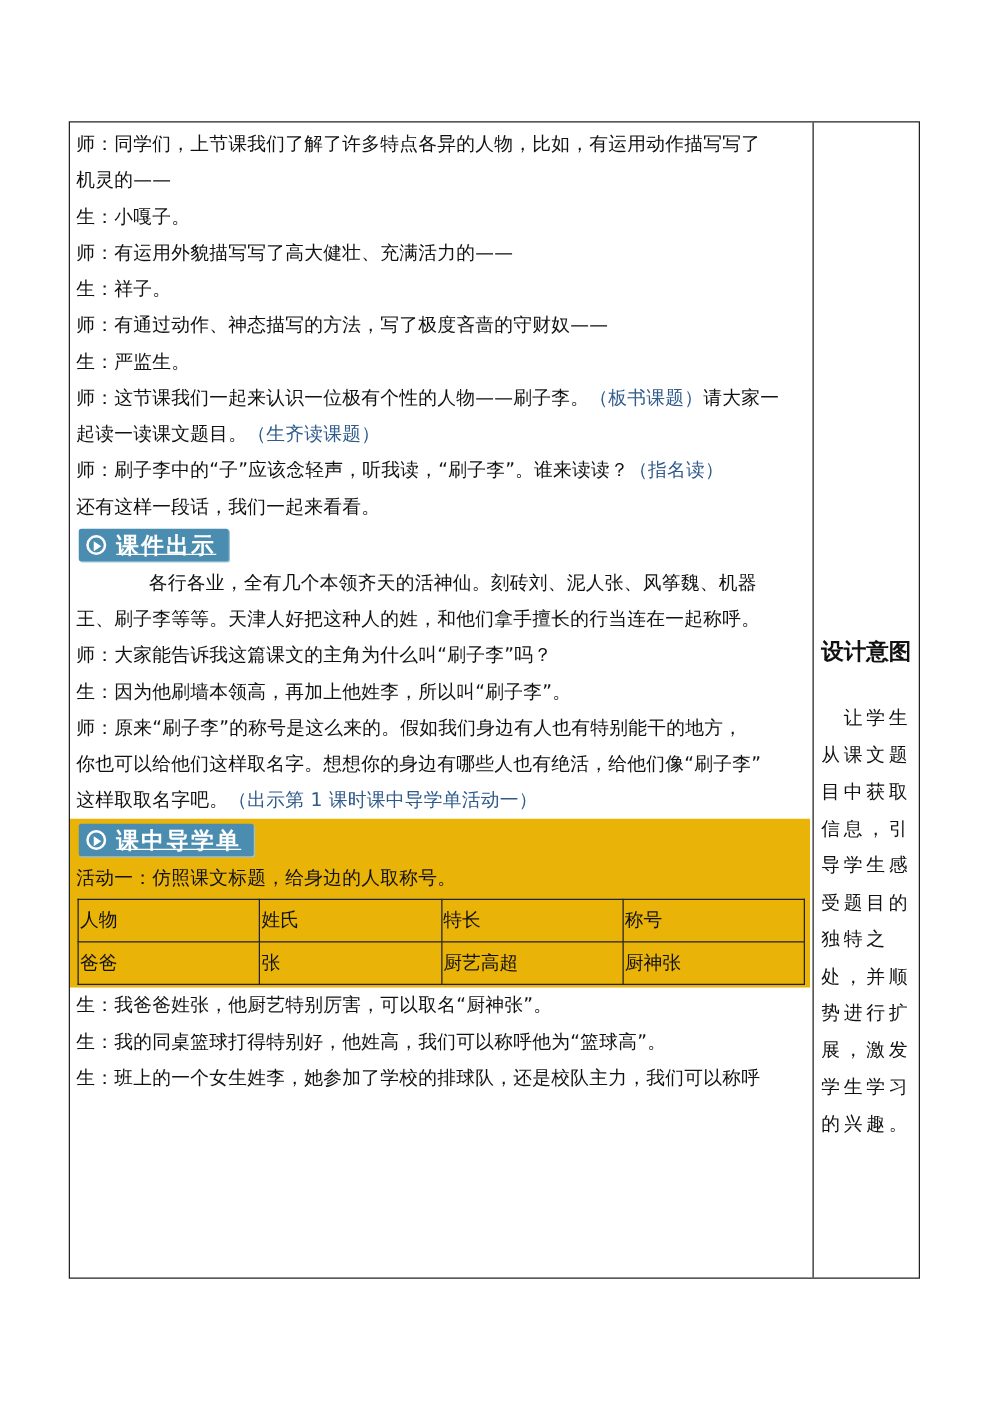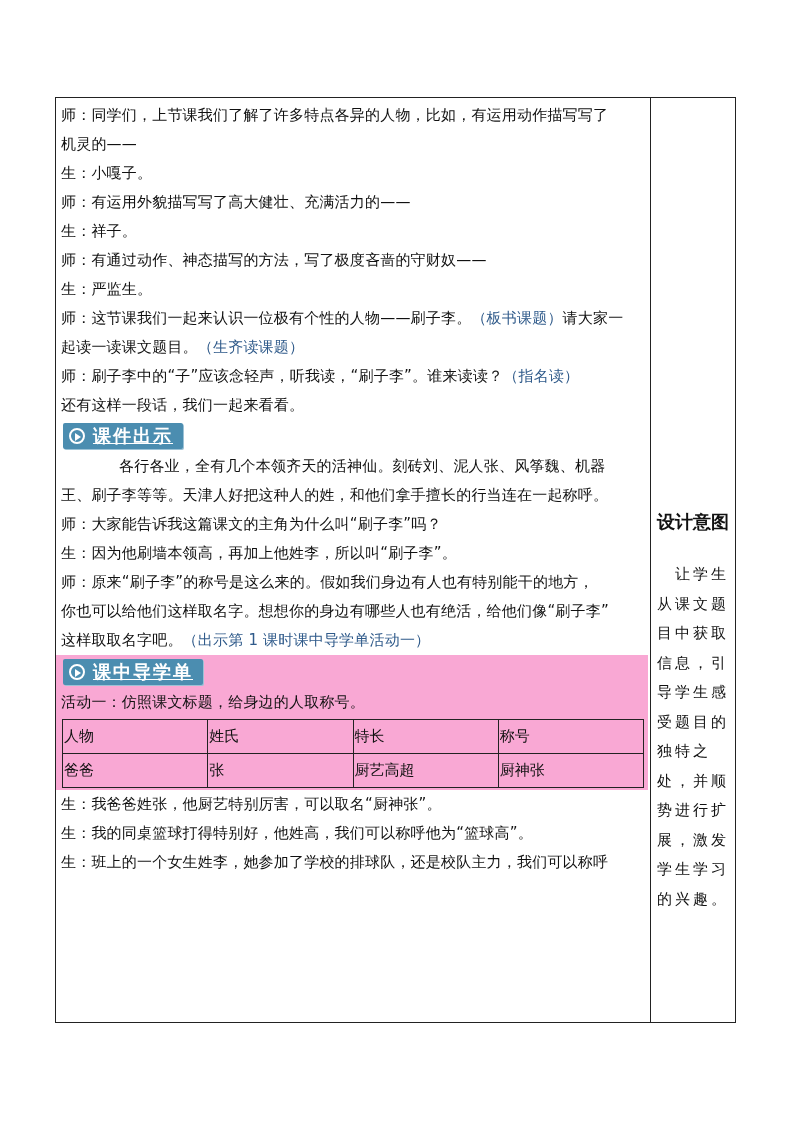--- a/index.html
+++ b/index.html
@@ -12,21 +12,21 @@
     .line { font-size: 15px; line-height: 29px; padding-left: 5px; white-space: nowrap; letter-spacing: 0.2px; }
     .blue { color: #2f5a8a; }
     .indent { padding-left: 63px; }
     .badge { display: inline-flex; align-items: center; height: 26px; padding: 0 10px 0 6px;
              background: #4b8db0; color: #fff; border-radius: 2px; font-size: 18px; font-weight: bold;
              letter-spacing: 2px; margin: 3px 0 3px 7px; box-shadow: 1px 1px 0 #9cc2d6; text-decoration: underline; }
     .play { width: 16px; height: 16px; border: 2px solid #fff; border-radius: 50%; box-sizing: border-box;
             position: relative; margin-right: 8px; }
     .play::after { content: ""; position: absolute; left: 4px; top: 2.5px; border-left: 6px solid #fff;
                    border-top: 4px solid transparent; border-bottom: 4px solid transparent; }
-    .guide { background: #f9a8d4; padding-top: 4px; padding-bottom: 2px; margin-right: 2px; }
+    .guide { background: #eab308; padding-top: 4px; padding-bottom: 2px; margin-right: 2px; }
     table.act { border-collapse: collapse; margin: 2px 0 0 6px; width: 582px; }
     table.act td { border: 1.5px solid #222; text-align: left; font-size: 15px; height: 31px; width: 25%; }
     .side-title { position: absolute; left: 6px; top: 409px; font-size: 18px; font-weight: bold; line-height: 29px; }
     .side-text { position: absolute; left: 6px; top: 438px; width: 74px; font-size: 15px; line-height: 29.5px;
                  letter-spacing: 3px; word-break: break-all; white-space: normal; margin-top: 24px; }
   </style>
 </head>
 <body>
 
 <div class="outer">

